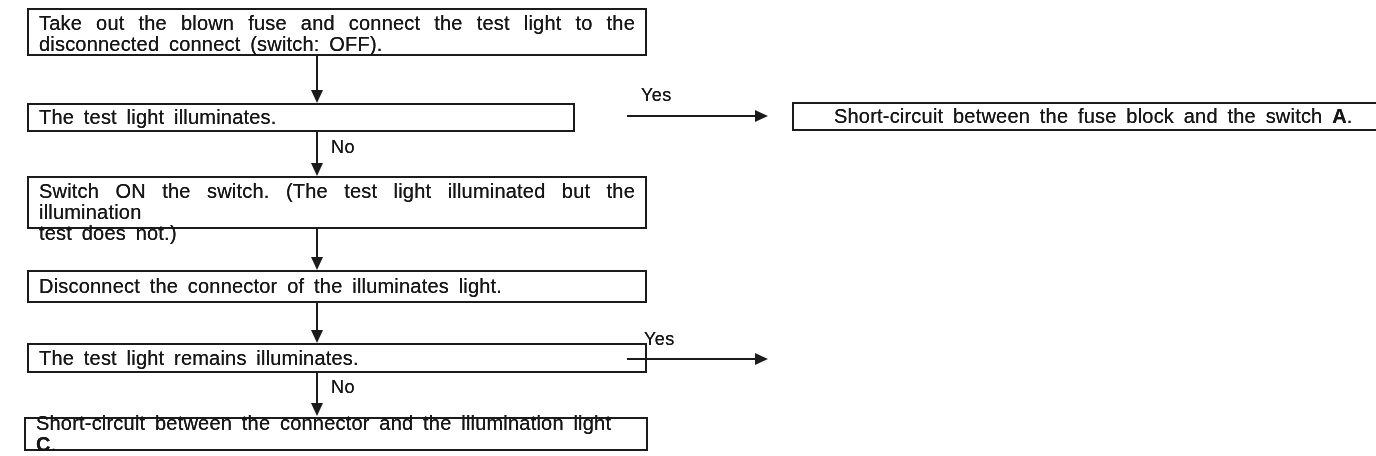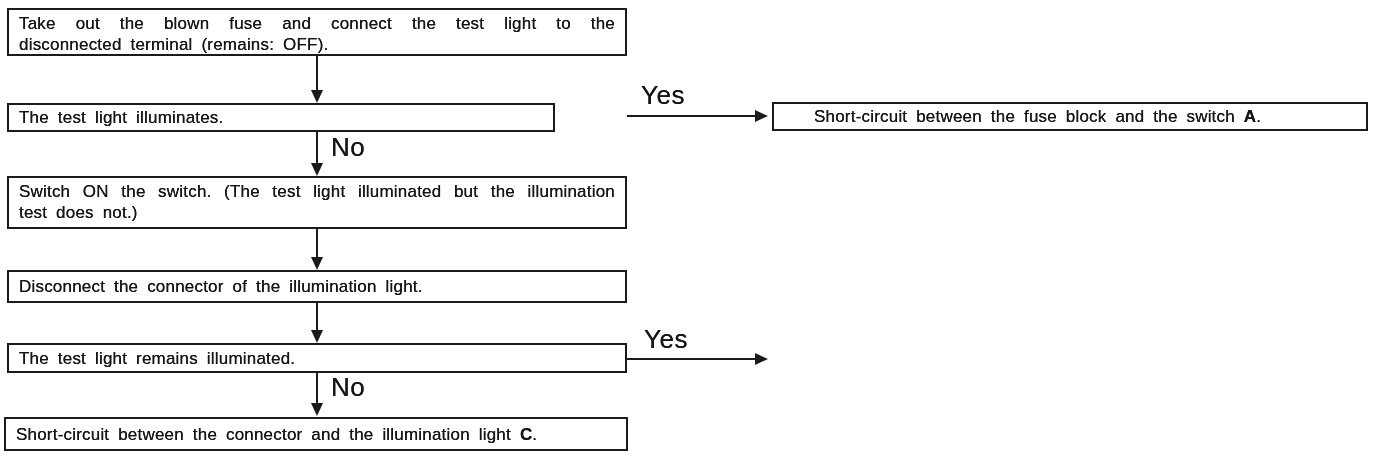--- a/index.html
+++ b/index.html
@@ -3,53 +3,54 @@
 <meta charset="utf-8">
 <style>
   * { margin:0; padding:0; box-sizing:border-box; }
   html,body { background:#ffffff; }
   .stage {
     position:relative; width:1376px; height:456px; background:#ffffff;
     font-family:"Liberation Sans", sans-serif; color:#161616; overflow:hidden;
   }
   .box {
     position:absolute; border:2px solid #1b1b1b; background:#ffffff;
-    font-size:17px; line-height:21px; letter-spacing:0.2px; word-spacing:4px;
+    font-size:20px; line-height:21px; letter-spacing:0.2px; word-spacing:4px;
     text-shadow:0 0 0.5px currentColor;
+    margin-left:20px;
   }
   .multi { padding:3px 10px 0 10px; }
   .single { display:flex; align-items:center; padding:0 10px; }
   .ln { white-space:nowrap; }
   .fill { text-align:justify; text-align-last:justify; white-space:normal; }
   .txt b { font-weight:700; }
   .vline { position:absolute; width:2px; background:#1b1b1b; }
   .hline { position:absolute; height:2px; background:#1b1b1b; }
   .head-down {
     position:absolute; width:0; height:0;
     border-left:6px solid transparent; border-right:6px solid transparent;
     border-top:13px solid #1b1b1b;
   }
   .head-right {
     position:absolute; width:0; height:0;
     border-top:6px solid transparent; border-bottom:6px solid transparent;
     border-left:13px solid #1b1b1b;
   }
   .lbl {
-    position:absolute; font-size:26px; line-height:22px;
+    position:absolute; font-size:18px; line-height:22px;
     text-shadow:0 0 0.5px currentColor; letter-spacing:0.5px;
   }
 </style>
 </head>
 <body>
 
 <div class="stage">
 
   <div class="box multi" style="left:7px; top:8px; width:620px; height:48px;">
     <div class="ln fill">Take out the blown fuse and connect the test light to the</div>
-    <div class="ln">disconnected terminal (remains: OFF).</div>
+    <div class="ln">disconnected connect (switch: OFF).</div>
   </div>
 
   <div class="vline" style="left:316px; top:56px; height:34px;"></div>
   <div class="head-down" style="left:311px; top:90px;"></div>
 
   <div class="box single" style="left:7px; top:103px; width:548px; height:29px;">
     <div class="txt">The test light illuminates.</div>
   </div>
 
   <div class="lbl" style="left:641px; top:84px;">Yes</div>
@@ -69,28 +70,28 @@
 
   <div class="box multi" style="left:7px; top:176px; width:620px; height:53px;">
     <div class="ln fill">Switch ON the switch. (The test light illuminated but the illumination</div>
     <div class="ln">test does not.)</div>
   </div>
 
   <div class="vline" style="left:316px; top:229px; height:28px;"></div>
   <div class="head-down" style="left:311px; top:257px;"></div>
 
   <div class="box single" style="left:7px; top:270px; width:620px; height:33px;">
-    <div class="txt">Disconnect the connector of the illumination light.</div>
+    <div class="txt">Disconnect the connector of the illuminates light.</div>
   </div>
 
   <div class="vline" style="left:316px; top:303px; height:27px;"></div>
   <div class="head-down" style="left:311px; top:330px;"></div>
 
   <div class="box single" style="left:7px; top:343px; width:620px; height:30px;">
-    <div class="txt">The test light remains illuminated.</div>
+    <div class="txt">The test light remains illuminates.</div>
   </div>
 
   <div class="lbl" style="left:644px; top:328px;">Yes</div>
   <div class="hline" style="left:627px; top:358px; width:128px;"></div>
   <div class="head-right" style="left:755px; top:353px;"></div>
 
 
   <div class="lbl" style="left:331px; top:376px;">No</div>
   <div class="vline" style="left:316px; top:373px; height:30px;"></div>
   <div class="head-down" style="left:311px; top:403px;"></div>

